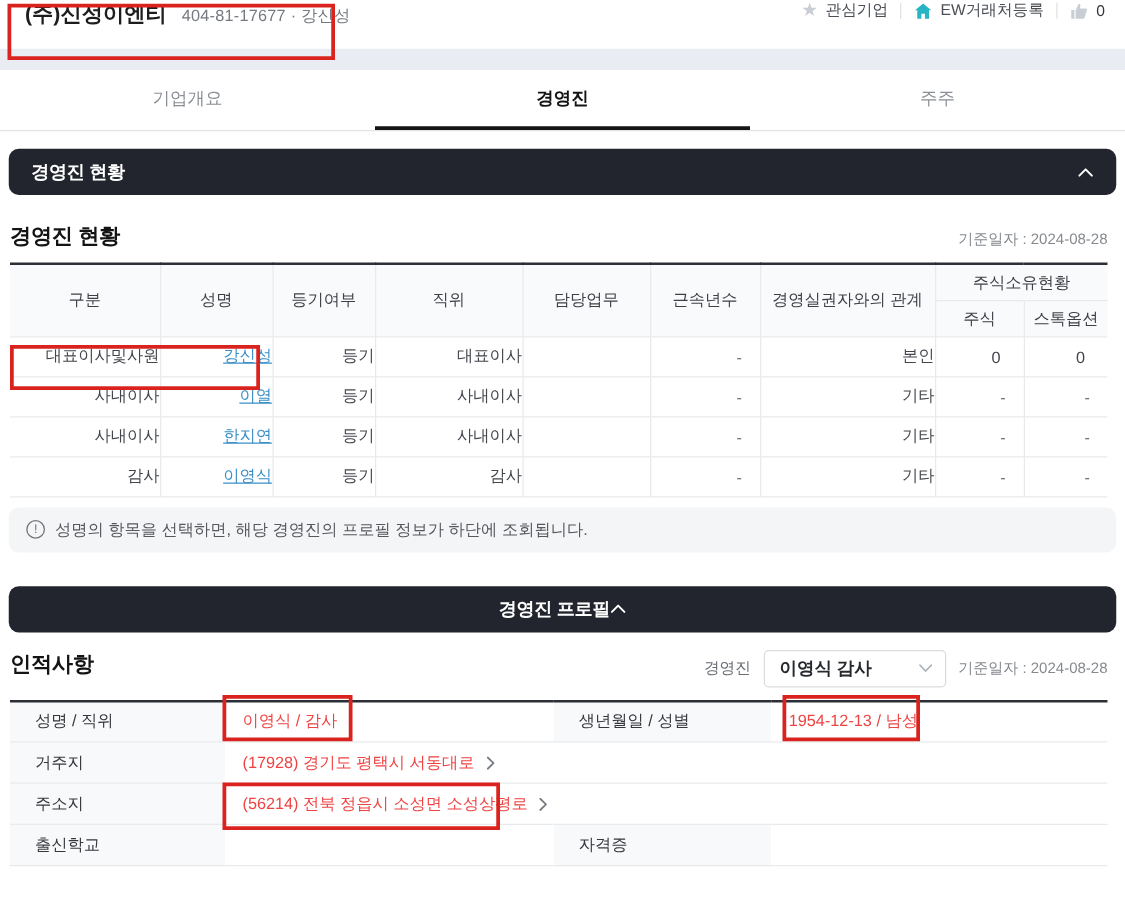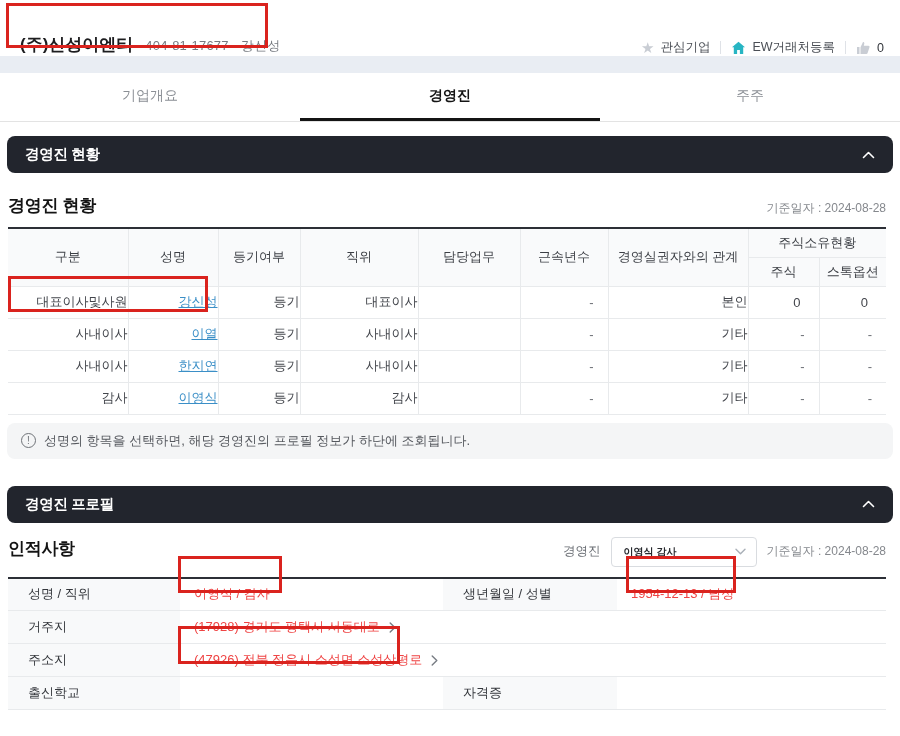--- a/index.html
+++ b/index.html
@@ -4,21 +4,21 @@
 <style>
   * { margin:0; padding:0; box-sizing:border-box; }
   html,body { width:900px; }
   body {
     font-family:"Liberation Sans","DejaVu Sans",sans-serif;
     background:#fff; color:#333; font-size:13px;
   }
   .page { position:relative; width:900px; height:736px; overflow:hidden; background:#fff; }
 
   
-  .top-header { height:56px; background:#fff; display:flex; align-items:flex-end; justify-content:space-between; padding:0 16px 0 20px; }
+  .top-header { height:39px; background:#fff; display:flex; align-items:flex-start; justify-content:space-between; padding:0 16px 0 20px; }
   .th-left { display:flex; align-items:baseline; gap:12px; }
   .company-name { font-size:17px; font-weight:bold; color:#1d1d1f; }
   .company-sub { font-size:13px; color:#767a80; letter-spacing:0.2px; }
   .th-right { display:flex; align-items:center; gap:10px; font-size:12.5px; color:#4a4e55; }
   .th-item { display:flex; align-items:center; gap:6px; cursor:pointer; }
   .v-sep { width:1px; height:13px; background:#dfe2e7; }
   .star-glyph { color:#c9cdd4; font-size:15px; line-height:1; }
   .like-count { color:#33363c; }
 
   .page-gap { height:17px; background:#e9edf3; }
@@ -44,28 +44,28 @@
   .exec-table th:last-child, .exec-table td:last-child { border-right:none; }
   .exec-table td { border:1px solid #e8eaec; border-left:none; height:32px; font-size:13px; color:#43464c; text-align:right; background:#fff; }
   .exec-table td.num { text-align:right; padding-right:18px; }
   .exec-table td.dash { text-align:right; padding-right:14px; color:#6d7076; }
   .name-link { color:#3b8fc7; text-decoration:underline; cursor:pointer; }
 
   
   .notice { margin:8px 7px 0 7px; height:36px; background:#f4f5f6; border-radius:8px; display:flex; align-items:center; gap:8px; padding:0 14px; font-size:13px; color:#55585e; }
   .info-circle { width:15px; height:15px; border:1.2px solid #6f7378; border-radius:50%; display:inline-flex; align-items:center; justify-content:center; font-size:10px; color:#6f7378; flex:0 0 auto; }
 
-  .profile-bar { margin-top:27px; }
+  .profile-bar { margin-top:27px;justify-content:center; }
 
   
   .profile-head { display:flex; align-items:flex-start; justify-content:space-between; margin:14px 14px 0 8px; }
   .ph-right { display:flex; align-items:center; gap:10px; }
   .select-label { font-size:12.5px; color:#6a6e74; }
   .exec-select { width:146px; height:30px; border:1px solid #d9dce0; border-radius:4px; background:#fff; display:flex; align-items:center; justify-content:space-between; padding:0 10px 0 12px; cursor:pointer; }
-  .exec-select .sel-value { font-size:10px; font-weight:bold; color:#26282d; }
+  .exec-select .sel-value { font-size:14px; font-weight:bold; color:#26282d; }
 
   
   .profile-table { width:878px; margin:10px 0 0 8px; border-top:2px solid #2c2f36; }
   .profile-table td { border-bottom:1px solid #e8eaec; height:33px; font-size:13px; vertical-align:middle; }
   .profile-table td.lbl { background:#f8f9fa; color:#34373c; font-weight:500; padding-left:20px; }
   .profile-table td.val { background:#fff; color:#ef4444; padding-left:14px; }
   .addr-cell { display:flex; align-items:center; gap:9px; cursor:pointer; }
 
   
   .red-box { position:absolute; border:3px solid #da231e; pointer-events:none; z-index:50; }
@@ -269,21 +269,21 @@
                   <polyline points="1.2,1 5.8,5.5 1.2,10" fill="none" stroke="#777c83" stroke-width="1.4" stroke-linecap="round" stroke-linejoin="round"></polyline>
                 </svg>
             </span>
           </span>
         </td>
       </tr>
       <tr>
         <td class="lbl">주소지</td>
         <td class="val" colspan="3">
           <span class="addr-cell">
-            <span>(47926) 전북 정읍시 소성면 소성상평로</span>
+            <span>(56214) 전북 정읍시 소성면 소성상평로</span>
             <span>
               <svg width="7" height="11" viewBox="0 0 7 11">
                   <polyline points="1.2,1 5.8,5.5 1.2,10" fill="none" stroke="#777c83" stroke-width="1.4" stroke-linecap="round" stroke-linejoin="round"></polyline>
                 </svg>
             </span>
           </span>
         </td>
       </tr>
       <tr>
         <td class="lbl">출신학교</td>

